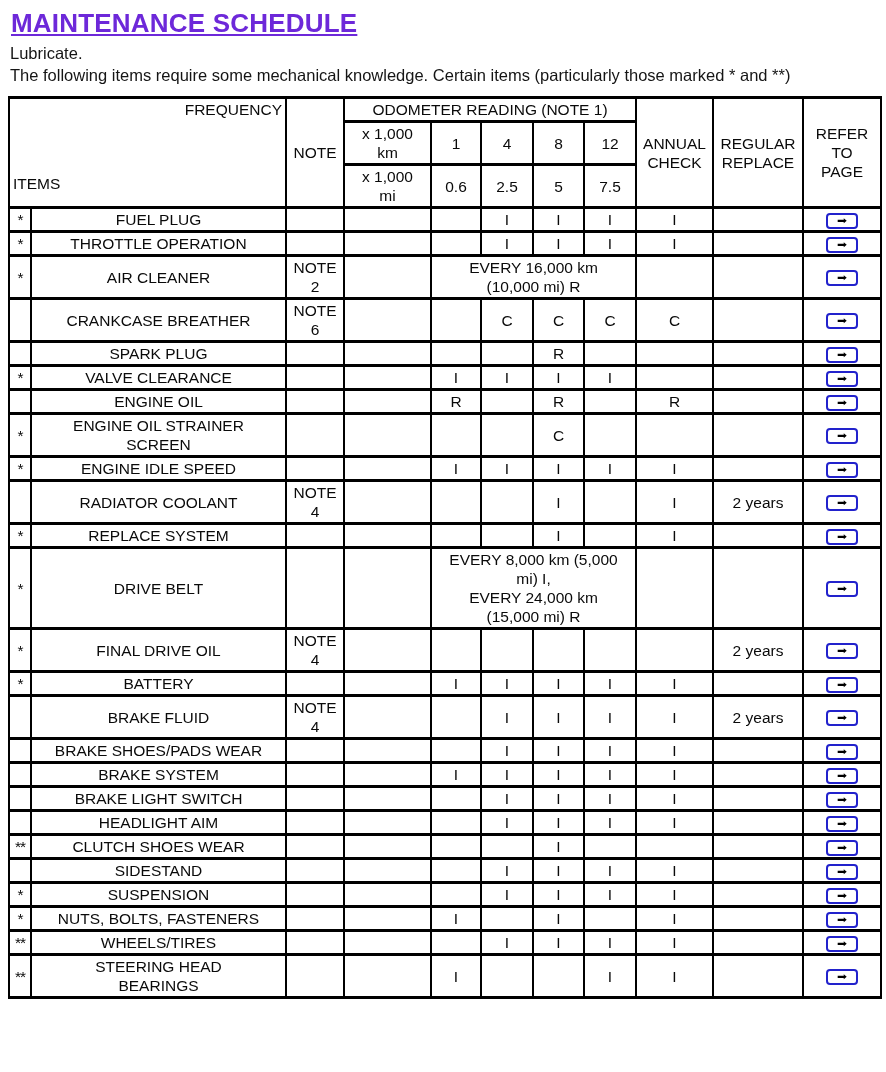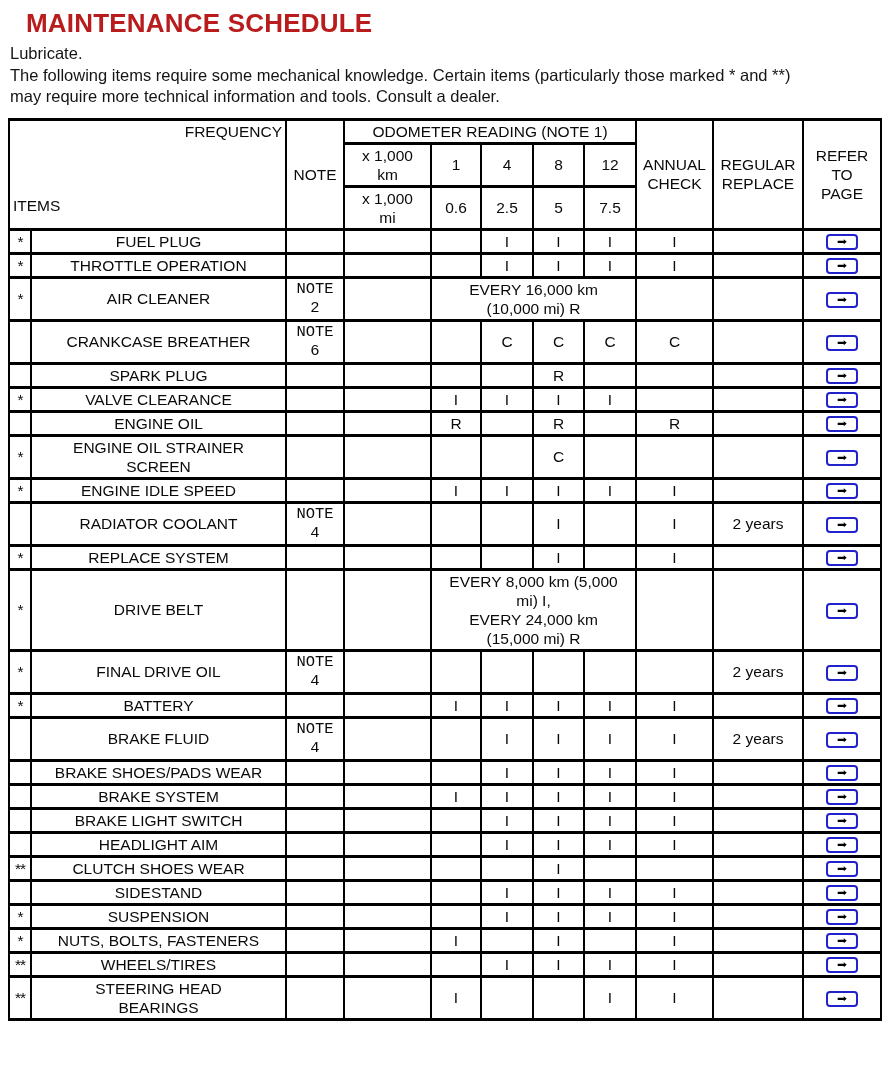--- a/index.html
+++ b/index.html
@@ -1,53 +1,52 @@
 <!DOCTYPE html>
 <html><head>
 <meta charset="utf-8">
 <style>
   html,body{margin:0;padding:0;background:#fff;color:#111;}
   body{font-family:"Liberation Sans","DejaVu Sans",sans-serif;}
   .page{width:886px;padding:6px 0 0 8px;box-sizing:border-box;}
-  .title{font-size:26px;font-weight:bold;color:#b91c1c;letter-spacing:0.2px;margin:2px 0 4px 18px;}
+  .title{font-size:26px;font-weight:bold;color:#6d28d9;letter-spacing:0.2px;margin:2px 0 4px 3px;text-decoration:underline;}
   .intro{margin:0 0 4px 2px;}
   .intro div{font-size:16.5px;line-height:21.5px;white-space:nowrap;color:#151515;}
   table.sched{border-collapse:collapse;table-layout:fixed;width:872px;margin-top:10px;}
   table.sched td,table.sched th{
     border:2px solid #000;border-top-width:3px;border-bottom-width:3px;
     font-size:15.5px;font-weight:normal;line-height:19px;
     padding:1px 2px;box-sizing:border-box;overflow:hidden;color:#0a0a0a;
     text-align:center;vertical-align:middle;background:#fff;
   }
   .hr1{height:20px;} .hr2{height:39px;} .hr3{height:38px;}
   th.corner{position:relative;text-align:left;vertical-align:top;padding:0;}
   .corner .freq{position:absolute;top:1px;right:3px;font-size:15.5px;}
   .corner .items{position:absolute;bottom:13px;left:3px;font-size:15.5px;}
   td.c-item{text-align:left;padding-left:3px;white-space:pre-line;}
   td.c-star{padding:0;font-size:15px;letter-spacing:-1px;}
-  td.c-note{white-space:normal;font-family:Liberation Mono, monospace;}
+  td.c-note{white-space:normal;}
   td.c-span{white-space:pre-line;}
   tbody tr{height:21px;}
   .ref-icon{display:inline-flex;align-items:center;justify-content:center;
     width:28px;height:12px;border:2px solid #2222cc;border-radius:4px;background:#fff;
     cursor:pointer;vertical-align:middle;}
   .ref-icon .arrow{font-family:"DejaVu Sans",sans-serif;font-size:12px;line-height:1;color:#000;
     transform:scaleY(0.85);}
 </style>
 </head>
 <body>
 
 <div class="page">
 
   <h1 class="title">MAINTENANCE SCHEDULE</h1>
 
   <div class="intro">
     <div>Lubricate.</div>
     <div>The following items require some mechanical knowledge. Certain items (particularly those marked * and **)</div>
-    <div>may require more technical information and tools. Consult a dealer.</div>
   </div>
 
   <table class="sched">
     <colgroup>
       <col style="width:22px">
         <col style="width:255px">
         <col style="width:58px">
       <col style="width:87px">
         <col style="width:50px">
         <col style="width:52px">

